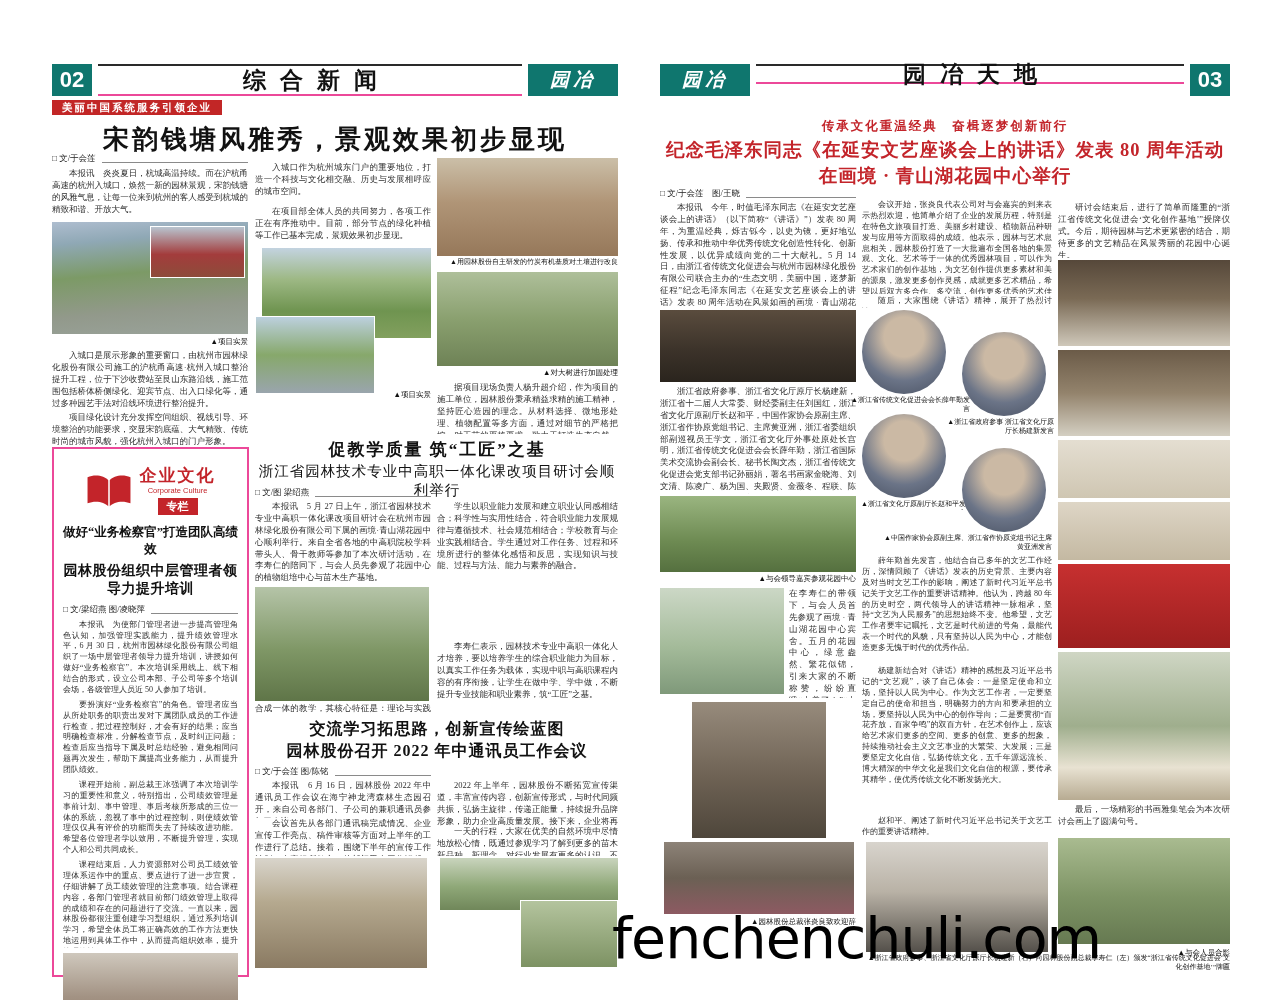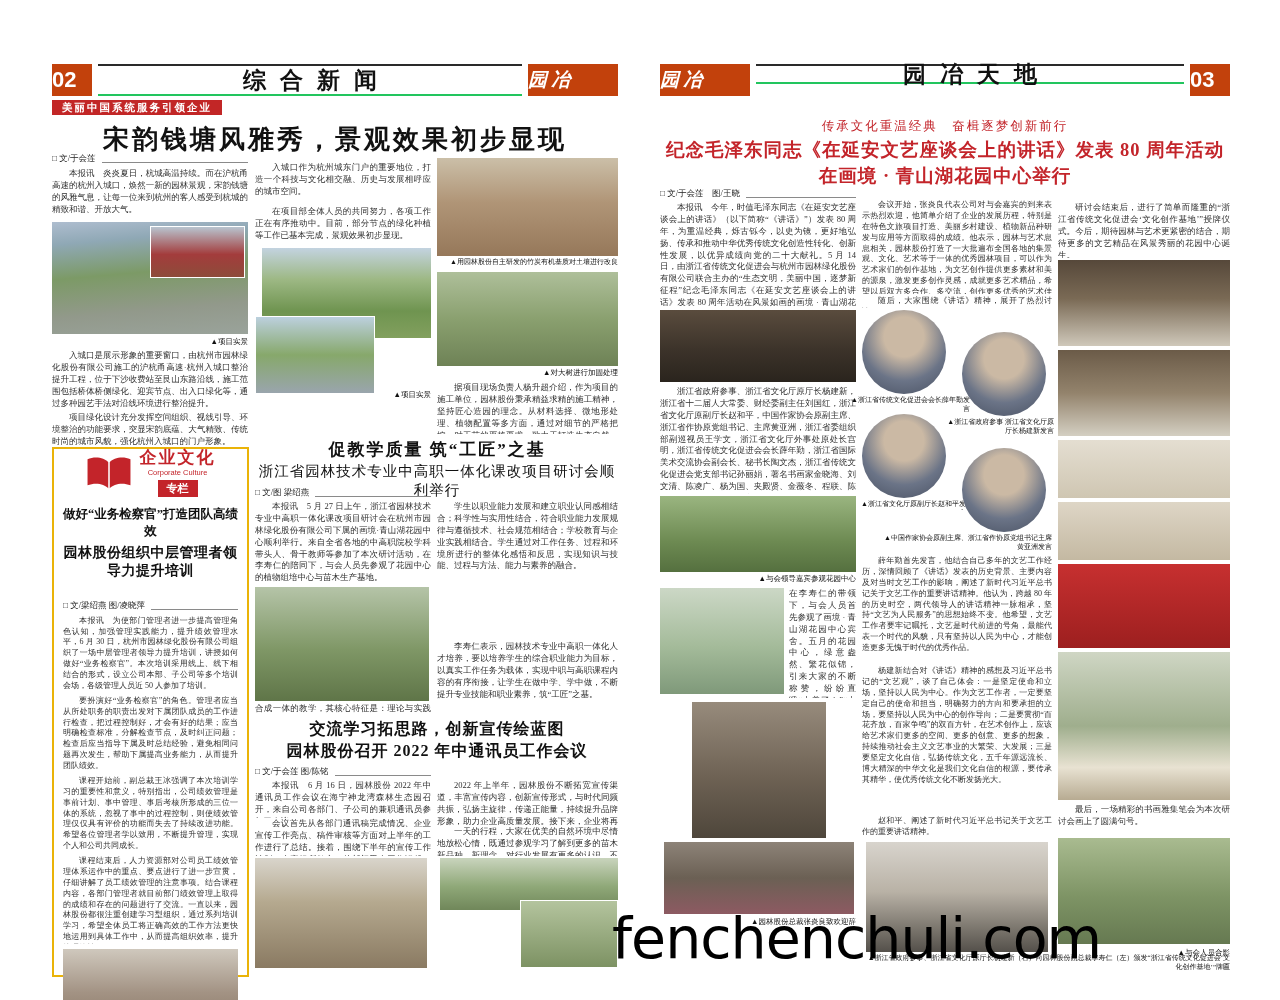--- a/index.html
+++ b/index.html
@@ -1,48 +1,48 @@
 <!DOCTYPE html>
 <html><head>
 <meta charset="utf-8">
 <style>
   html,body{margin:0;padding:0}
   body{width:1280px;height:1000px;background:#fff;position:relative;overflow:hidden;
        font-family:"Liberation Serif",serif;color:#2f2f2f}
   .abs{position:absolute;box-sizing:border-box}
-  .redbox{background:#c2410c;color:#fff;display:flex;align-items:center;justify-content:flex-start}
+  .redbox{background:#0f766e;color:#fff;display:flex;align-items:center;justify-content:center}
   .pagenum{font-family:"Liberation Sans",sans-serif;font-size:22px;font-weight:bold}
   .brand{font-size:19px;font-weight:bold;font-style:italic;letter-spacing:4px}
-  .titlebar{border-top:2px solid #2a2a2a;border-bottom:2px solid #22c55e;display:flex;align-items:center;
+  .titlebar{border-top:2px solid #2a2a2a;border-bottom:2px solid #ec4899;display:flex;align-items:center;
             justify-content:center;font-size:23px;font-weight:bold;color:#111;letter-spacing:14px;text-indent:14px}
   .slogan{background:#c22626;color:#fff;font-size:10.5px;font-weight:bold;letter-spacing:2px;
           display:inline-flex;align-items:center;padding:2px 10px}
   .h-main{font-size:26px;font-weight:bold;text-align:center;letter-spacing:3px;color:#111}
   .h-a2a{font-size:17px;font-weight:bold;text-align:center;letter-spacing:2px;color:#111}
   .h-a2b{font-size:14.5px;font-weight:normal;text-align:center;letter-spacing:1px;color:#111}
   .h-a3{font-size:16px;font-weight:bold;text-align:center;letter-spacing:1px;color:#111}
-  .red-k{color:#c3242a;font-weight:normal;text-align:center;font-size:12.5px;letter-spacing:2px}
+  .red-k{color:#c3242a;font-weight:bold;text-align:center;font-size:12.5px;letter-spacing:2px}
   .red-h{color:#c3242a;font-weight:bold;text-align:center;font-size:18.5px;letter-spacing:1px}
   .byline{font-size:8.5px;color:#222;display:flex;align-items:flex-end;gap:6px}
   .byline .rule{flex:1;border-bottom:1px solid #8a8a8a;margin-bottom:2px}
   .bt{font-size:8.5px;line-height:1.4;text-align:justify;color:#2f2f2f;overflow:hidden}
   .ind{text-indent:2em}
   .bt8{font-size:8px;line-height:1.36}
   .cap{font-size:7.5px;color:#111;text-align:right;overflow:hidden;line-height:1.3}
   .cap7{font-size:7px}
   .photo{box-sizing:border-box}
   .circ{border-radius:50%}
   .wframe{border:1px solid #fff}
-  .cbox{border:2px solid #eab308;padding:0 9px;box-sizing:border-box;background:#fff}
+  .cbox{border:2px solid #ec4899;padding:18px 9px;box-sizing:border-box;background:#fff}
   .c-title{color:#c3242a;font-weight:bold;font-size:17px;letter-spacing:2px;line-height:1.1}
   .c-sub{color:#c3242a;font-size:7.5px;font-family:"Liberation Sans",sans-serif}
   .c-badge{background:#c3242a;color:#fff;font-size:11px;font-weight:bold;padding:1px 9px;display:inline-block;margin-top:3px}
   .c-h1{font-size:12.5px;font-weight:bold;text-align:center;margin-top:9px;color:#111}
   .c-h2{font-size:14px;font-weight:bold;text-align:center;margin-top:4px;color:#111;letter-spacing:.5px}
-  .cbox .byline{margin-top:20px}
+  .cbox .byline{margin-top:6px}
   .cbox .bt{font-size:8px;line-height:1.36;margin-top:4px}
   .wm{font-family:"DejaVu Sans",sans-serif;font-size:57px;color:#000;white-space:nowrap;letter-spacing:-1px}
   
   .g-road{background:linear-gradient(175deg,#aebdcf 0%,#8fa8b5 18%,#7c9a66 45%,#92998b 75%,#9aa39b 100%)}
   .g-toll{background:linear-gradient(180deg,#b8c4cf 0%,#a33c3c 55%,#8d4c3a 100%)}
   .g-park{background:linear-gradient(180deg,#c3d3e0 0%,#9db884 35%,#6f9450 70%,#82a05e 100%)}
   .g-road2{background:linear-gradient(180deg,#bcd0de 0%,#87a86b 50%,#9aa5ad 100%)}
   .g-soil{background:linear-gradient(180deg,#cbbfa8 0%,#b09577 45%,#96785a 100%)}
   .g-tree{background:linear-gradient(180deg,#aebf9a 0%,#8aa06f 50%,#6e8256 100%)}
   .g-tour{background:linear-gradient(180deg,#b5c4a8 0%,#7f9766 55%,#5f7548 100%)}

